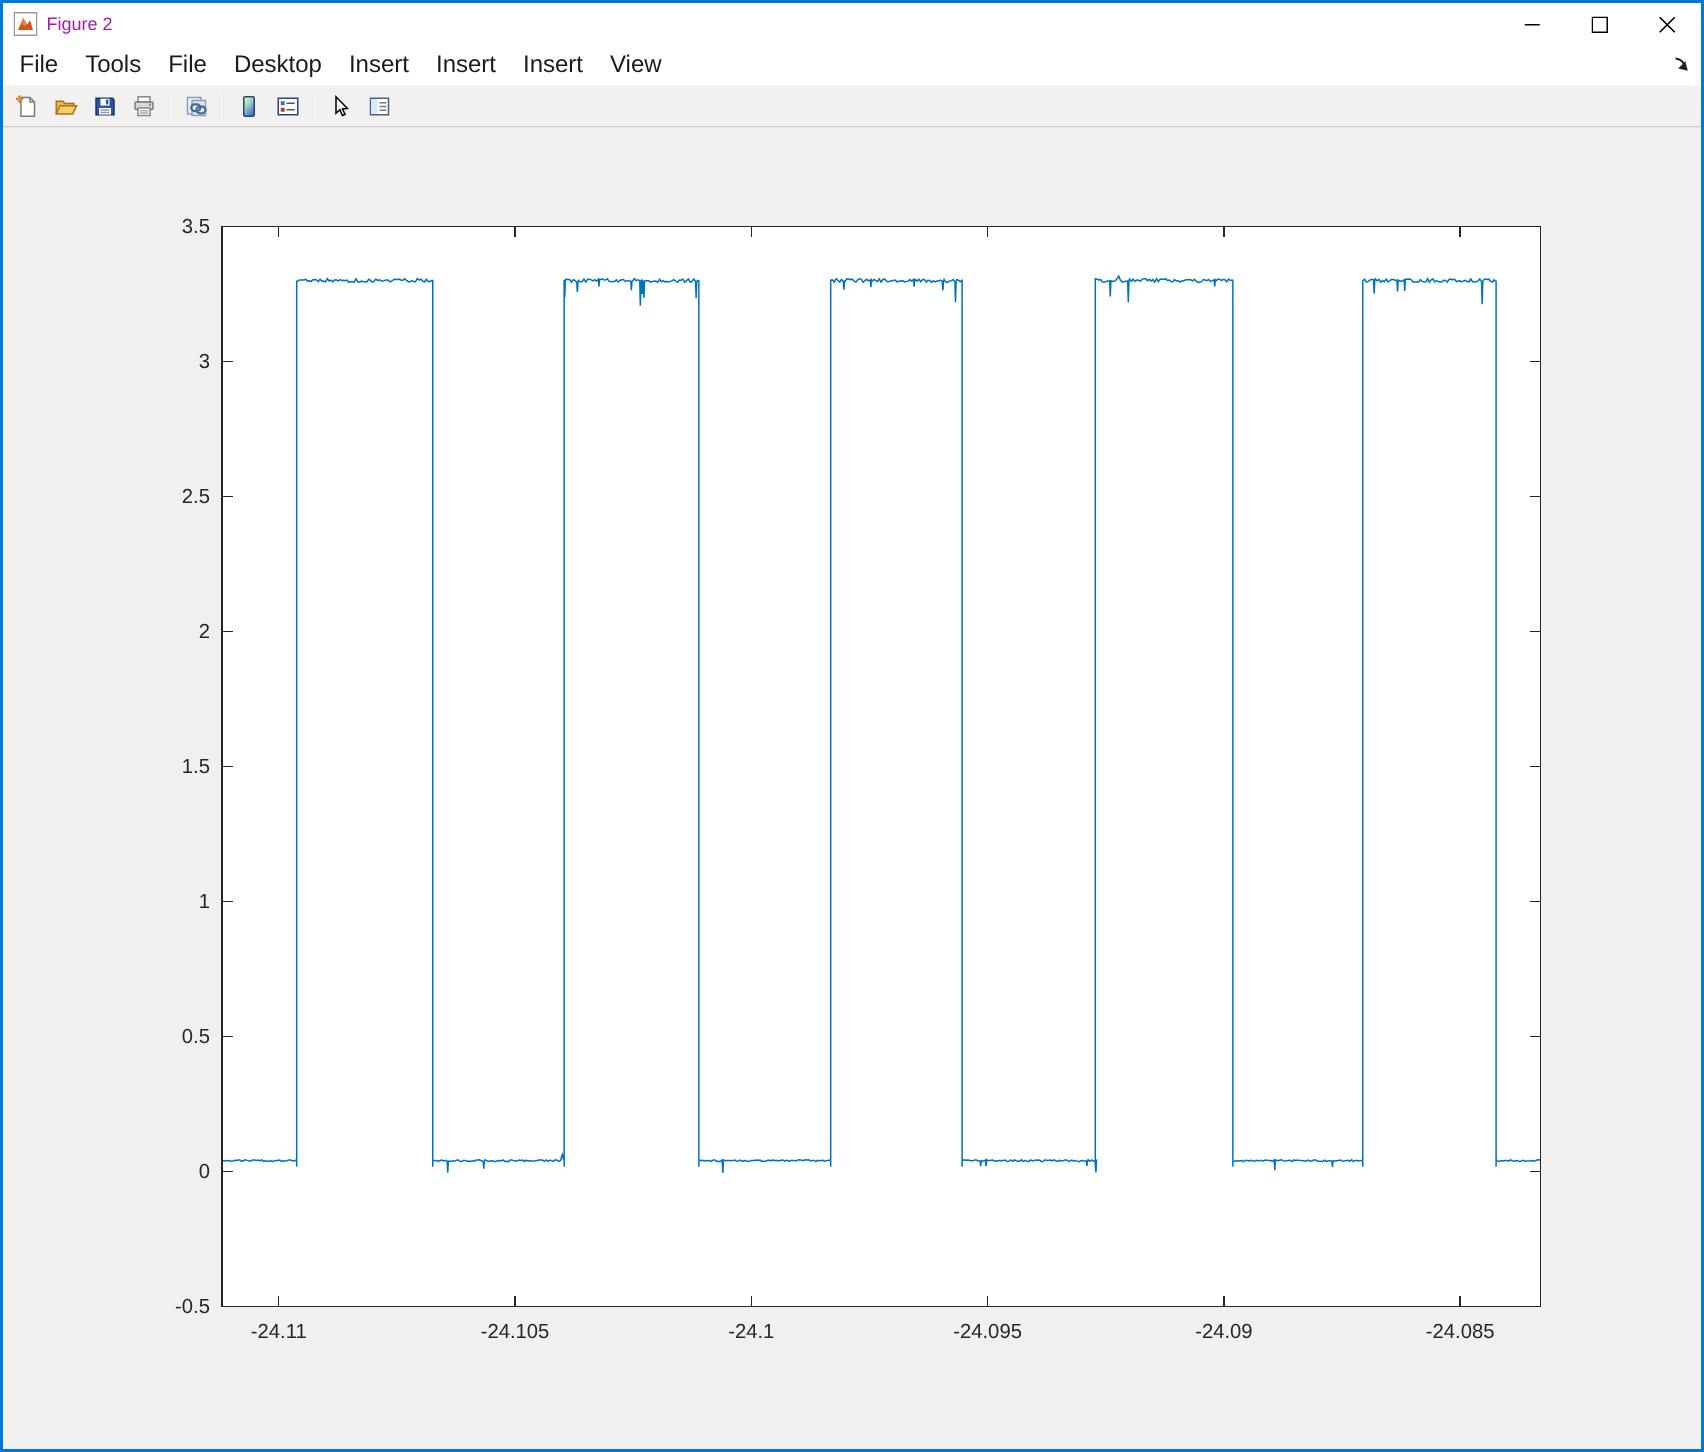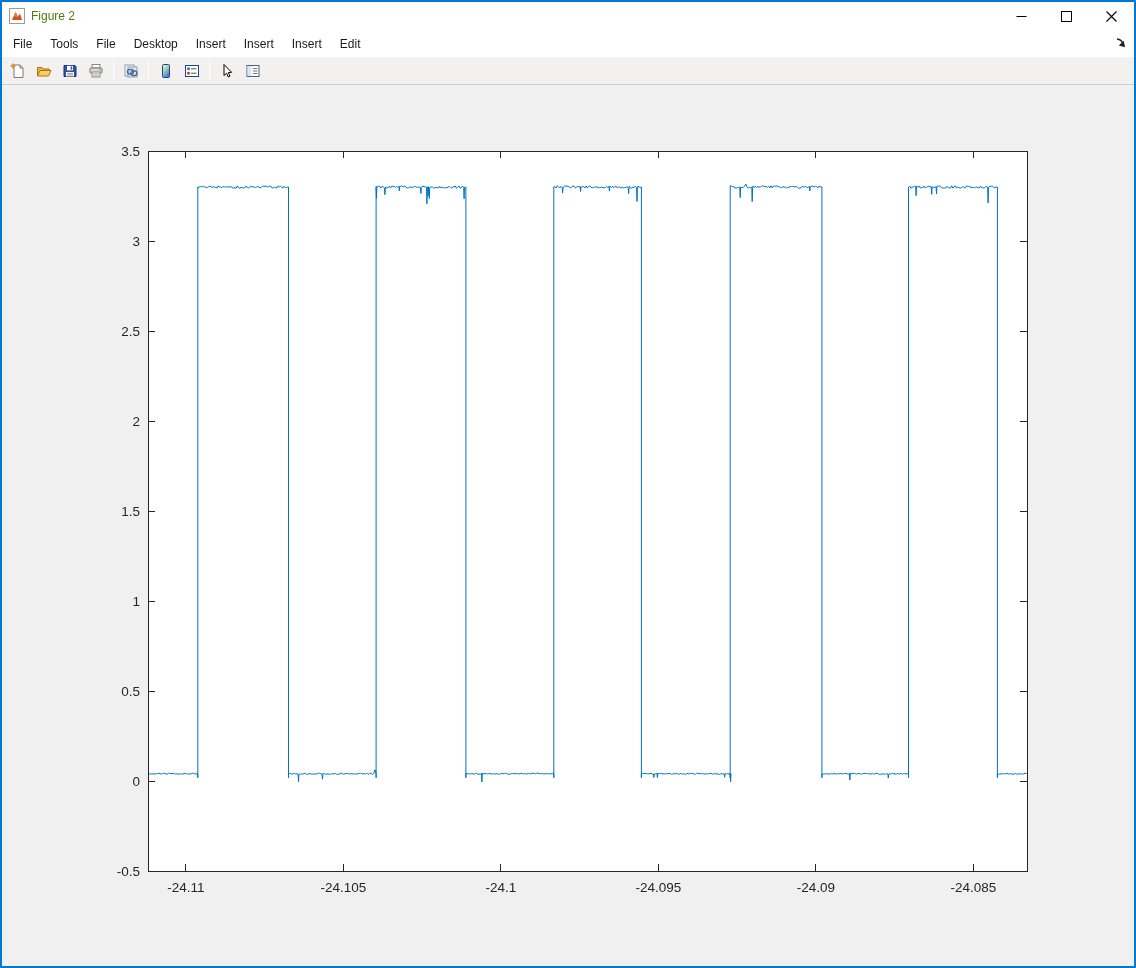--- a/index.html
+++ b/index.html
@@ -5,27 +5,27 @@
   * { margin:0; padding:0; box-sizing:border-box; }
   html,body { width:1136px; height:968px; overflow:hidden;
     font-family:"Liberation Sans", sans-serif; background:#888; }
   .window {
     width:1136px; height:968px; background:#f0f0f0;
     border:2px solid #0078D7; display:flex; flex-direction:column;
   }
   
   .titlebar { height:28px; background:#ffffff; display:flex; align-items:center; flex:0 0 auto; }
   .app-icon { width:16px; height:16px; margin:0 6px 0 7px; flex:0 0 auto; }
-  .title-text { font-size:12px; color:#4d7c0f; }
+  .title-text { font-size:12px; color:#a21caf; }
   .win-controls { margin-left:auto; display:flex; height:100%; }
   .win-btn { width:45px; height:100%; display:flex; align-items:center; justify-content:center; cursor:default; }
   .win-btn svg { display:block; }
   
   .menubar { height:27px; background:#ffffff; display:flex; align-items:center; padding-left:2px; flex:0 0 auto; position:relative; }
-  .menu-item { font-size:12px; color:#1a1a1a; padding:5px 9px; cursor:default; }
+  .menu-item { font-size:16px; color:#1a1a1a; padding:5px 9px; cursor:default; }
   .dock-arrow { position:absolute; right:6px; top:6px; width:14px; height:14px; }
   
   .toolbar { height:28px; background:#f2f1f0; border-bottom:1px solid #cfcfcf;
     display:flex; align-items:center; padding-left:3px; flex:0 0 auto; }
   .tool-btn { width:24px; height:23px; display:flex; align-items:center; justify-content:center;
     border:1px solid transparent; border-radius:2px; margin:0 1px; }
   .tool-sep { width:1px; height:19px; background:#b7b5b2; border-right:1px solid #fdfdfd; margin:0 4px; }
   
   .figure-area { flex:1 1 auto; position:relative; background:#f0f0f0; }
   .figure-area svg.plot { position:absolute; left:0; top:0; }
@@ -62,21 +62,21 @@
   </div>
 
   <div class="menubar">
     <span class="menu-item">File</span>
     <span class="menu-item">Tools</span>
     <span class="menu-item">File</span>
     <span class="menu-item">Desktop</span>
     <span class="menu-item">Insert</span>
     <span class="menu-item">Insert</span>
     <span class="menu-item">Insert</span>
-    <span class="menu-item">Edit</span>
+    <span class="menu-item">View</span>
     <svg class="dock-arrow" viewBox="0 0 14 14" title="Dock Figure">
       <path d="M3,3 Q7.5,3.5 9,7.5" fill="none" stroke="#222" stroke-width="1.4"></path>
       <polygon points="11.2,11.2 4.8,9.6 9.6,4.8" fill="#222"></polygon>
     </svg>
   </div>
 
   <div class="toolbar">
     <div class="tool-btn" title="New Figure">
       <svg width="16" height="16" viewBox="0 0 16 16">
         <path d="M4,2 h6 l3,3 v9.5 h-9 z" fill="#fff" stroke="#7a7a7a"></path>

